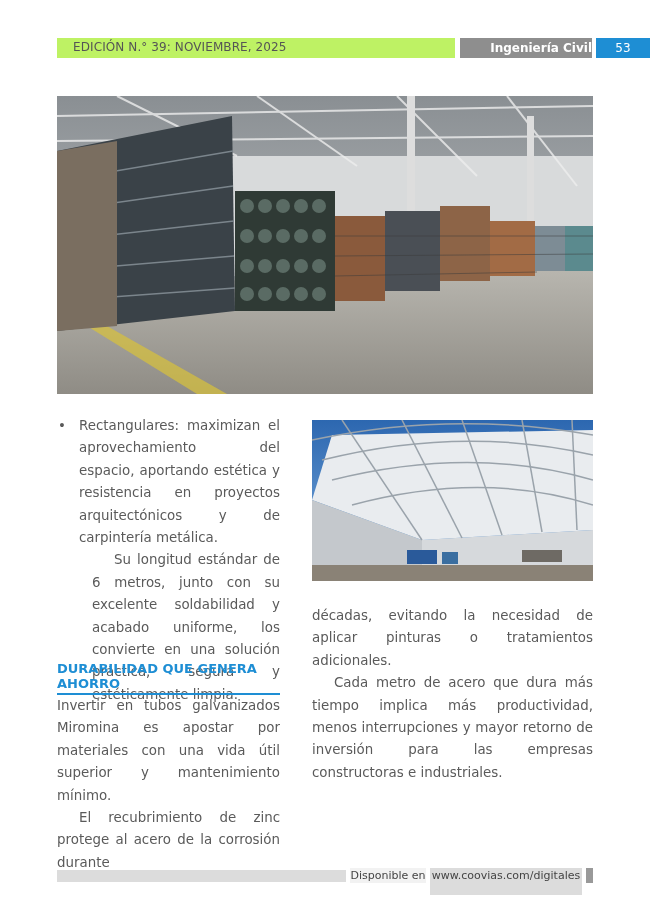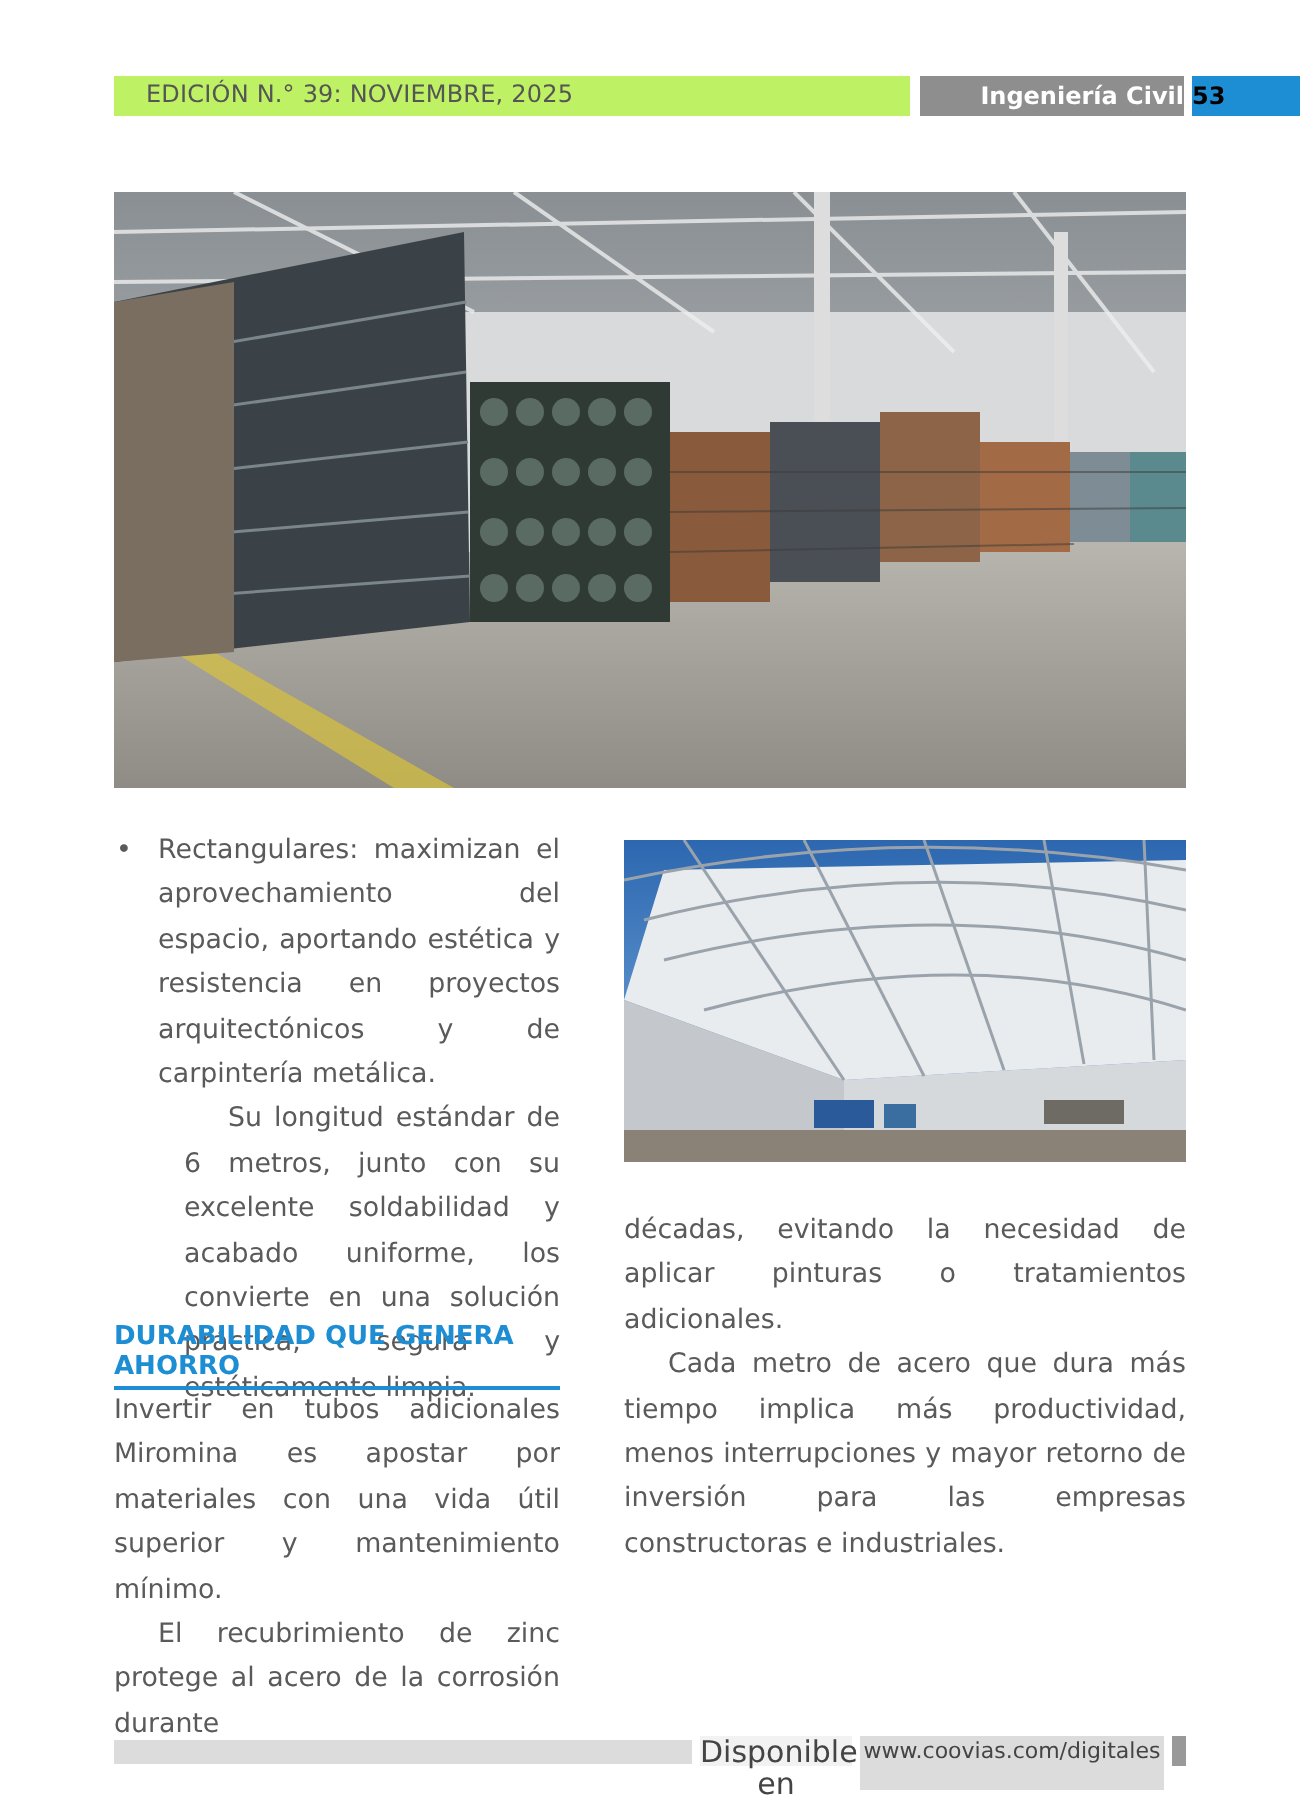--- a/index.html
+++ b/index.html
@@ -1,33 +1,33 @@
 <!DOCTYPE html>
 <html><head>
 <meta charset="utf-8">
 <style>
   html,body{margin:0;padding:0;background:#fff;}
   body{width:650px;height:904px;position:relative;overflow:hidden;font-family:"DejaVu Sans",sans-serif;color:#555;}
   .hdr-left{position:absolute;left:57px;top:38px;width:398px;height:20px;background:#bef264;}
   .hdr-left span{position:absolute;left:16px;top:2px;font-size:12px;color:#555;letter-spacing:0.1px;}
   .hdr-cat{position:absolute;left:460px;top:38px;width:132px;height:20px;background:#8e8e8e;color:#fff;font-size:12px;text-align:right;line-height:21px;font-weight:bold;}
-  .hdr-page{position:absolute;left:596px;top:38px;width:54px;height:20px;background:#1e8ed4;color:#000000;font-size:12px;line-height:20px;font-weight:bold;}
+  .hdr-page{position:absolute;left:596px;top:38px;width:54px;height:20px;background:#1e8ed4;color:#ffffff;font-size:12px;text-align:center;line-height:20px;font-weight:normal;}
 
   .photo1{position:absolute;left:57px;top:96px;width:536px;height:298px;overflow:hidden;}
   .photo2{position:absolute;left:312px;top:420px;width:281px;height:161px;overflow:hidden;}
 
   .col{position:absolute;font-size:13.4px;line-height:22.4px;color:#5a5a5a;text-align:justify;}
   .col p{margin:0;}
   .indent{text-indent:22px;}
   .bullet{position:relative;padding-left:22px;}
   .bullet .dot{position:absolute;left:1px;top:0;}
   .sec-title{position:absolute;left:57px;top:661px;width:223px;font-size:13px;font-weight:bold;color:#1e8ed4;border-bottom:2px solid #1e8ed4;padding-bottom:2px;letter-spacing:0;}
 
   .ftr-bar{position:absolute;left:57px;top:870px;width:289px;height:12px;background:#dcdcdc;}
-  .ftr-avail{position:absolute;left:350px;top:868px;width:76px;height:15px;background:#f2f2f2;font-size:15px;color:#444;text-align:center;line-height:16px;}
+  .ftr-avail{position:absolute;left:350px;top:868px;width:76px;height:15px;background:#f2f2f2;font-size:11px;color:#444;text-align:center;line-height:16px;}
   .ftr-url{position:absolute;left:430px;top:868px;width:152px;height:27px;background:#dcdcdc;font-size:11px;color:#444;text-align:center;line-height:16px;}
   .ftr-end{position:absolute;left:586px;top:868px;width:7px;height:15px;background:#999;}
 </style>
 </head>
 <body>
 
 <div class="hdr-left">
   <span>EDICIÓN N.° 39: NOVIEMBRE, 2025</span>
 </div>
 <div class="hdr-cat">Ingeniería Civil</div>
@@ -141,21 +141,21 @@
   <p class="bullet">
     <span class="dot">•</span>
     <span>Rectangulares: maximizan el aprovechamiento del espacio, aportando estética y resistencia en proyectos arquitectónicos y de carpintería metálica.</span>
   </p>
   <p class="indent" style="text-align-last:left;margin-left:35px;">Su longitud estándar de 6 metros, junto con su excelente soldabilidad y acabado uniforme, los convierte en una solución práctica, segura y estéticamente limpia.</p>
 </div>
 
 <div class="sec-title">DURABILIDAD QUE GENERA AHORRO</div>
 
 <div class="col" style="left:57px;top:695px;width:223px;">
-  <p>Invertir en tubos adicionales Miromina es apostar por materiales con una vida útil superior y mantenimiento mínimo.</p>
+  <p>Invertir en tubos galvanizados Miromina es apostar por materiales con una vida útil superior y mantenimiento mínimo.</p>
   <p class="indent" style="text-align-last:justify;">El recubrimiento de zinc protege al acero de la corrosión durante</p>
 </div>
 
 <div class="col" style="left:312px;top:605px;width:281px;">
   <p>décadas, evitando la necesidad de aplicar pinturas o tratamientos adicionales.</p>
   <p class="indent">Cada metro de acero que dura más tiempo implica más productividad, menos interrupciones y mayor retorno de inversión para las empresas constructoras e industriales.</p>
 </div>
 
 <div class="ftr-bar"></div>
 <div class="ftr-avail">Disponible en</div>

